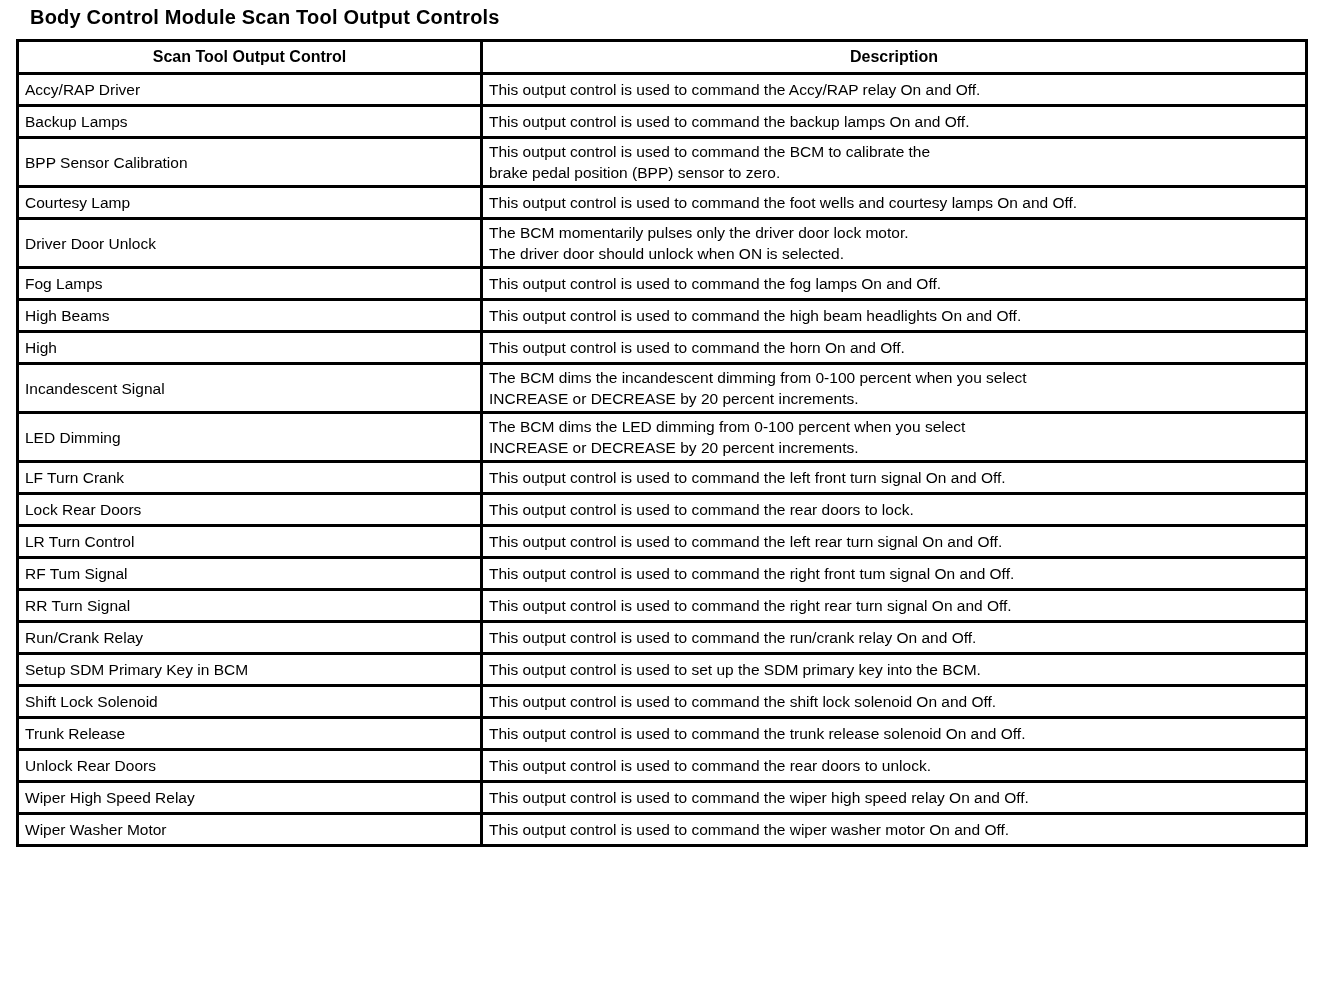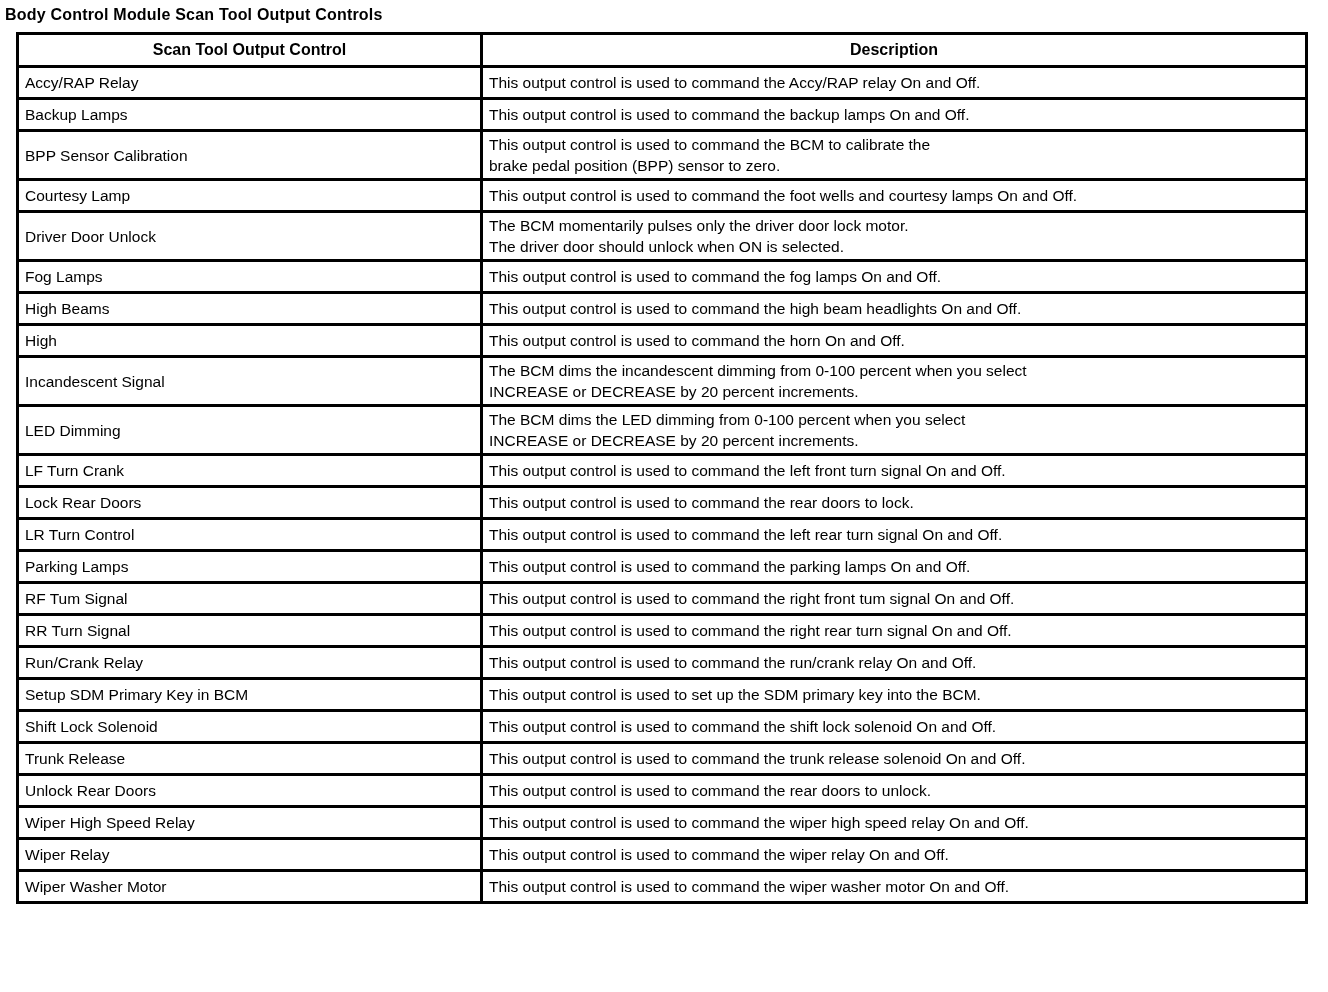--- a/index.html
+++ b/index.html
@@ -10,31 +10,31 @@
   #page {
     position: relative;
     width: 1328px;
     height: 992px;
     background: #ffffff;
     color: #000000;
     font-family: "Liberation Sans", "DejaVu Sans", sans-serif;
   }
   #doc-title {
     position: absolute;
-    left: 5px;
+    left: 30px;
     top: 6px;
-    font-size: 16px;
+    font-size: 20px;
     font-weight: bold;
     letter-spacing: 0.2px;
     white-space: nowrap;
   }
   #controls-table {
     position: absolute;
     left: 16px;
-    top: 32px;
+    top: 39px;
     width: 1292px;
     border-collapse: collapse;
     table-layout: fixed;
     font-size: 15.5px;
   }
   #controls-table th,
   #controls-table td {
     border: 3px solid #000000;
     padding: 2px 6px;
     overflow: hidden;
@@ -68,21 +68,21 @@
       <col class="c-desc">
     </colgroup>
     <thead>
       <tr>
         <th>Scan Tool Output Control</th>
         <th>Description</th>
       </tr>
     </thead>
     <tbody>
       <tr>
-        <td>Accy/RAP Relay</td>
+        <td>Accy/RAP Driver</td>
         <td class="desc">This output control is used to command the Accy/RAP relay On and Off.</td>
       </tr>
       <tr>
         <td>Backup Lamps</td>
         <td class="desc">This output control is used to command the backup lamps On and Off.</td>
       </tr>
       <tr>
         <td>BPP Sensor Calibration</td>
         <td class="desc">This output control is used to command the BCM to calibrate the
 brake pedal position (BPP) sensor to zero.</td>
@@ -124,24 +124,20 @@
       </tr>
       <tr>
         <td>Lock Rear Doors</td>
         <td class="desc">This output control is used to command the rear doors to lock.</td>
       </tr>
       <tr>
         <td>LR Turn Control</td>
         <td class="desc">This output control is used to command the left rear turn signal On and Off.</td>
       </tr>
       <tr>
-        <td>Parking Lamps</td>
-        <td class="desc">This output control is used to command the parking lamps On and Off.</td>
-      </tr>
-      <tr>
         <td>RF Tum Signal</td>
         <td class="desc">This output control is used to command the right front tum signal On and Off.</td>
       </tr>
       <tr>
         <td>RR Turn Signal</td>
         <td class="desc">This output control is used to command the right rear turn signal On and Off.</td>
       </tr>
       <tr>
         <td>Run/Crank Relay</td>
         <td class="desc">This output control is used to command the run/crank relay On and Off.</td>
@@ -160,22 +156,18 @@
       </tr>
       <tr>
         <td>Unlock Rear Doors</td>
         <td class="desc">This output control is used to command the rear doors to unlock.</td>
       </tr>
       <tr>
         <td>Wiper High Speed Relay</td>
         <td class="desc">This output control is used to command the wiper high speed relay On and Off.</td>
       </tr>
       <tr>
-        <td>Wiper Relay</td>
-        <td class="desc">This output control is used to command the wiper relay On and Off.</td>
-      </tr>
-      <tr>
         <td>Wiper Washer Motor</td>
         <td class="desc">This output control is used to command the wiper washer motor On and Off.</td>
       </tr>
     </tbody>
   </table>
 </div>
 
 </body></html>

